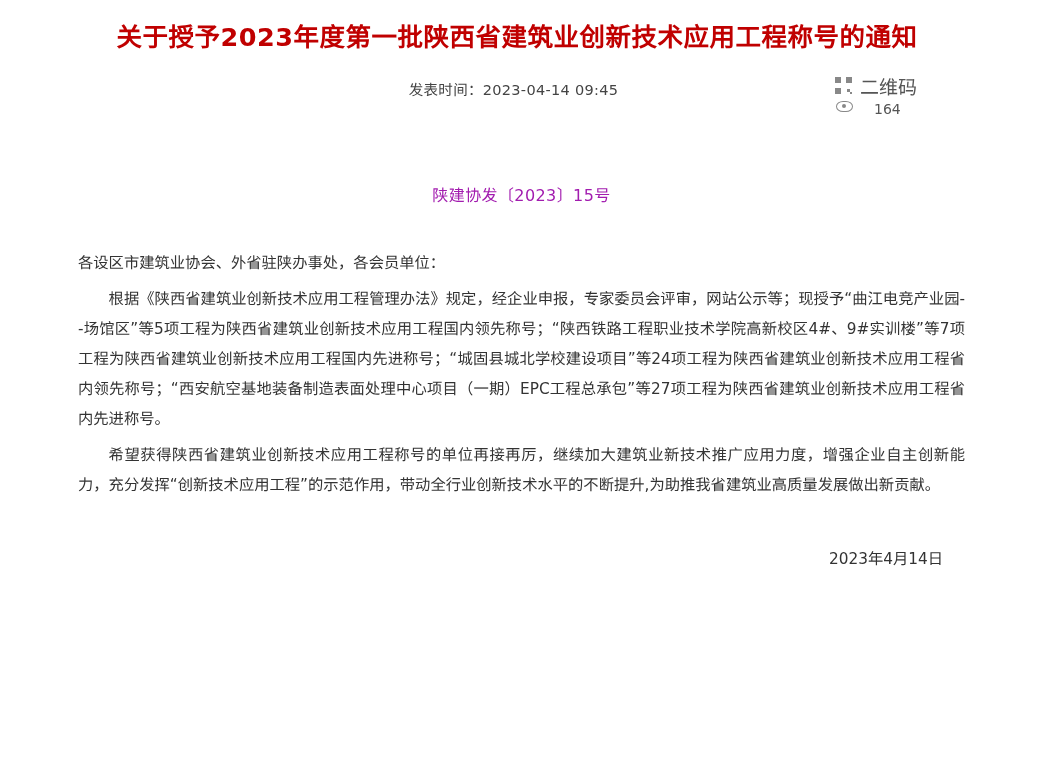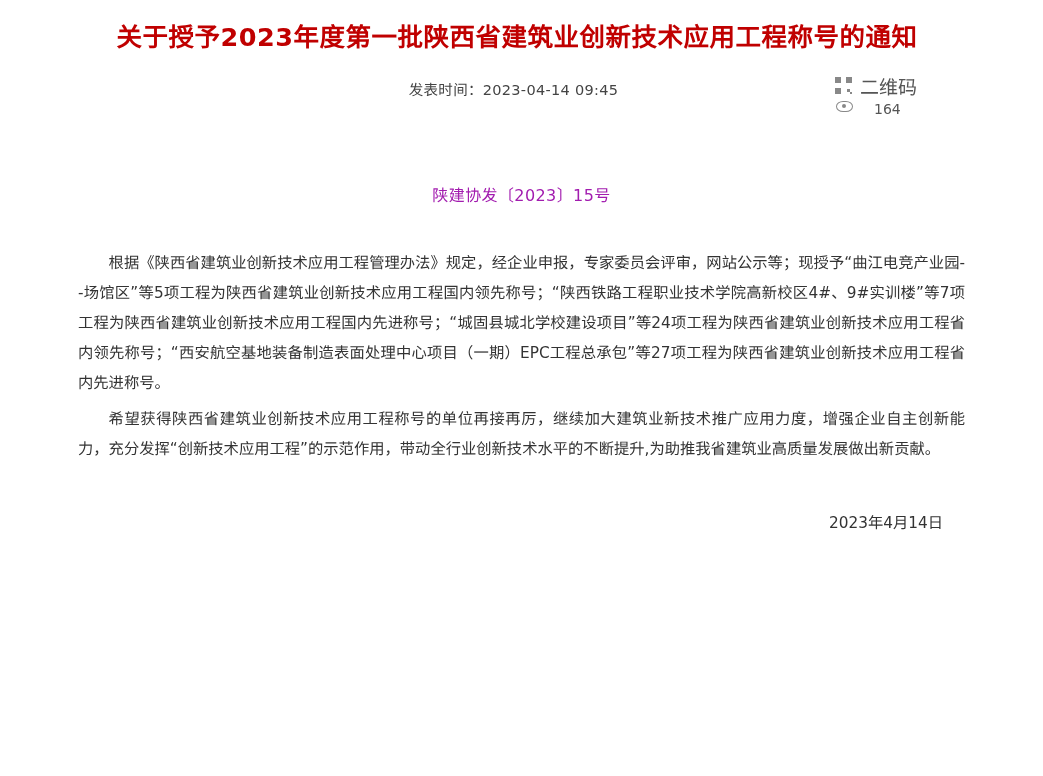--- a/index.html
+++ b/index.html
@@ -184,20 +184,21 @@
             <span class="pupil"></span>
         </span>
         <span class="views-count">164</span>
       </div>
     </div>
   </div>
 
   <div class="doc-number">陕建协发〔2023〕15号</div>
 
   <div class="body-wrap">
+    <p>各设区市建筑业协会、外省驻陕办事处，各会员单位：</p>
     <p class="p-indent">根据《陕西省建筑业创新技术应用工程管理办法》规定，经企业申报，专家委员会评审，网站公示等；现授予“曲江电竞产业园--场馆区”等5项工程为陕西省建筑业创新技术应用工程国内领先称号；“陕西铁路工程职业技术学院高新校区4#、9#实训楼”等7项工程为陕西省建筑业创新技术应用工程国内先进称号；“城固县城北学校建设项目”等24项工程为陕西省建筑业创新技术应用工程省内领先称号；“西安航空基地装备制造表面处理中心项目（一期）EPC工程总承包”等27项工程为陕西省建筑业创新技术应用工程省内先进称号。</p>
     <p class="p-indent">希望获得陕西省建筑业创新技术应用工程称号的单位再接再厉，继续加大建筑业新技术推广应用力度，增强企业自主创新能力，充分发挥“创新技术应用工程”的示范作用，带动全行业创新技术水平的不断提升,为助推我省建筑业高质量发展做出新贡献。</p>
   </div>
 
   <div class="signature">
     <div>2023年4月14日</div>
   </div>
 
 </div>
 

